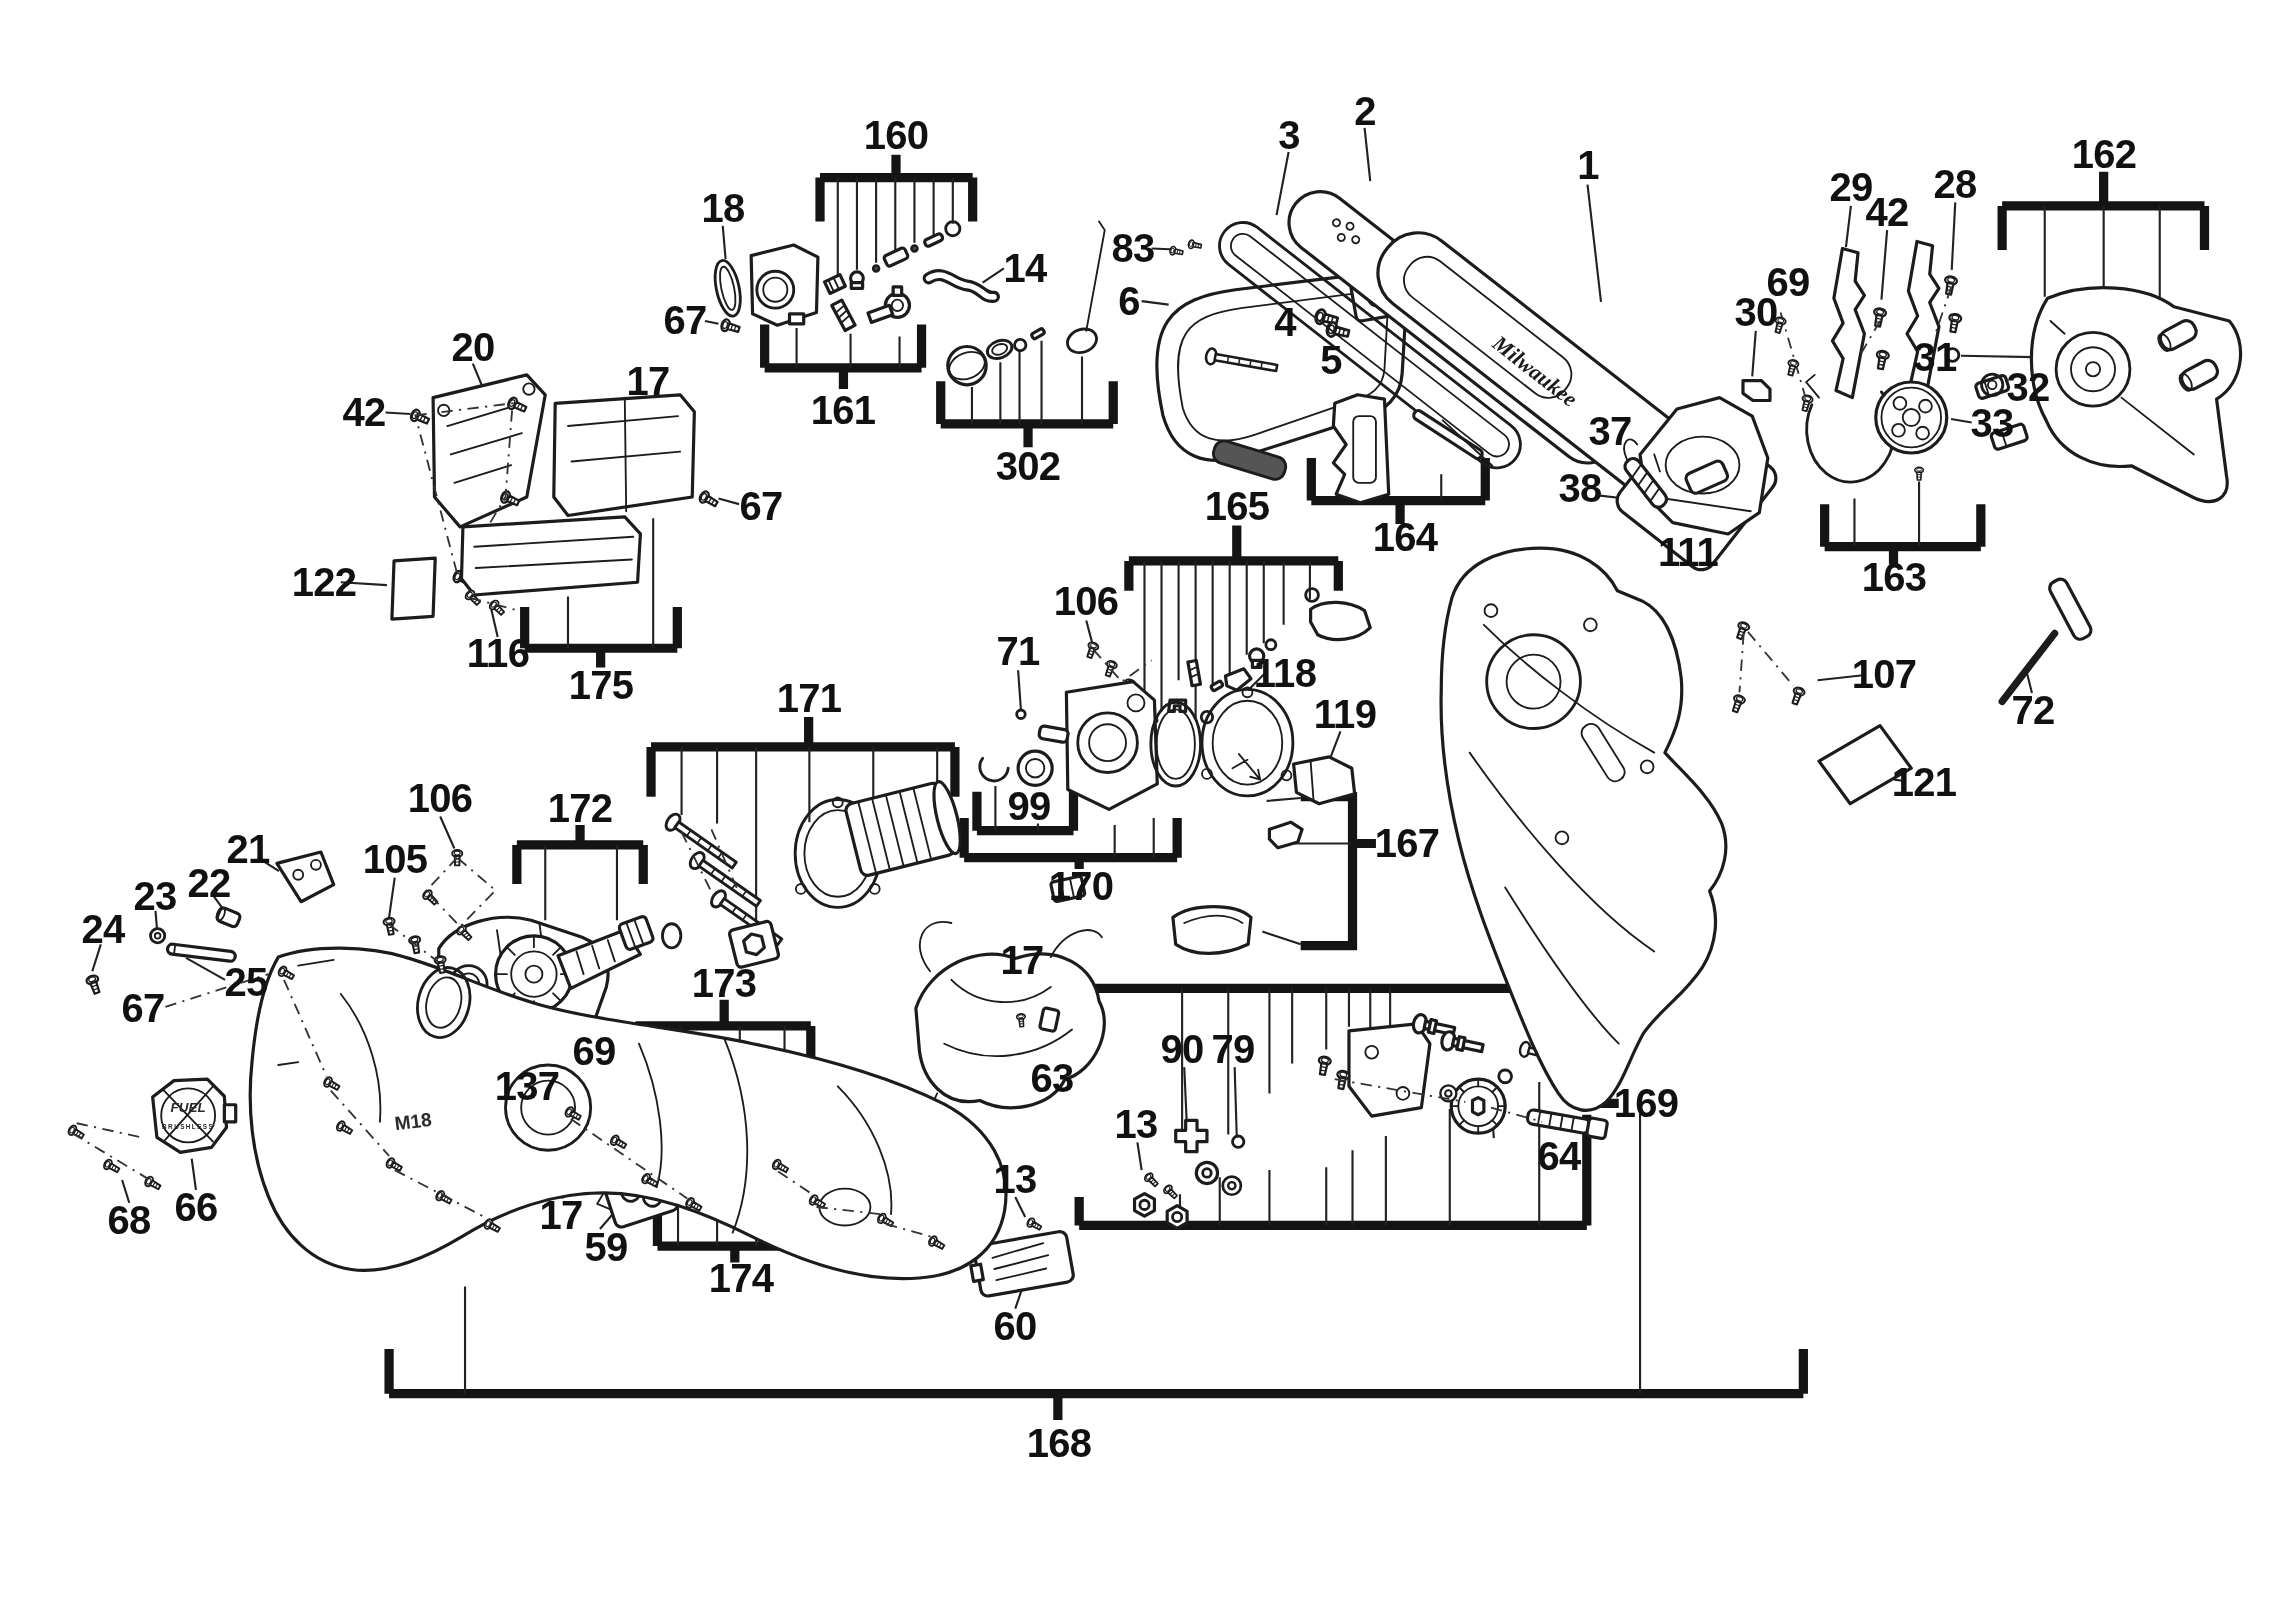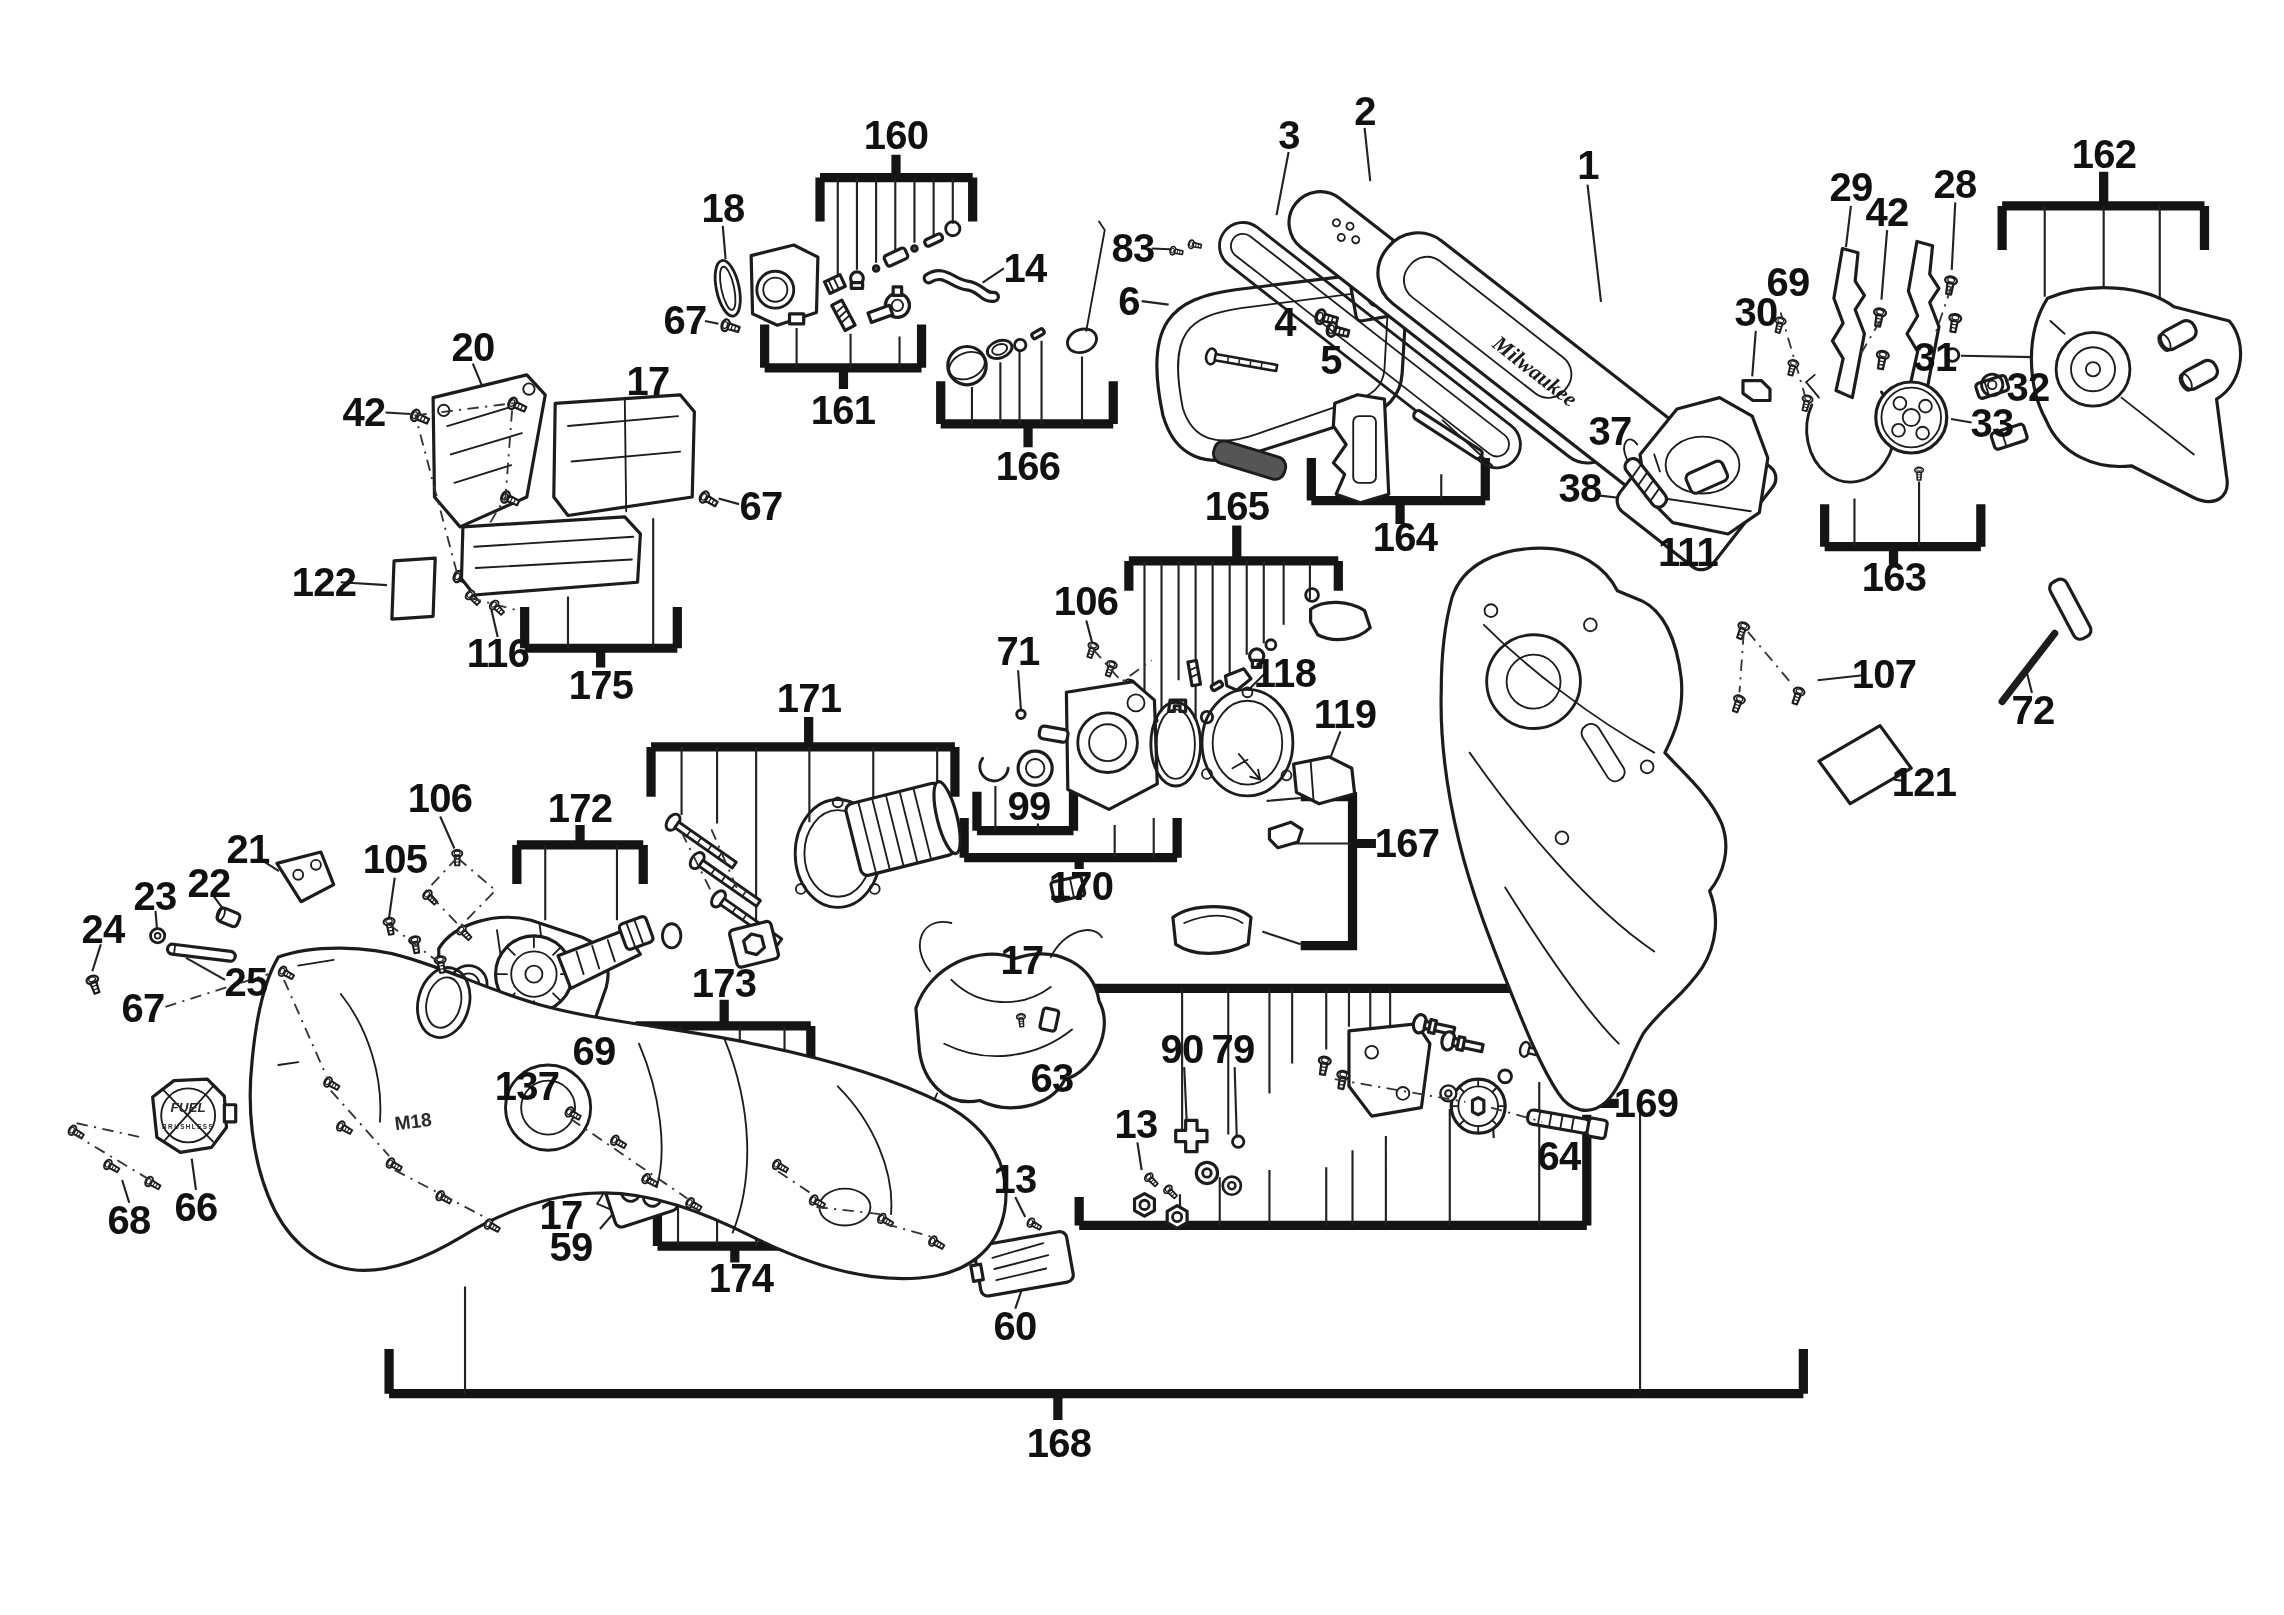--- a/index.html
+++ b/index.html
@@ -749,21 +749,21 @@
   <path class="pf" d="M2562,1072 L2648,1022 L2692,1082 L2606,1132 Z"></path>
 </g>
 
 </svg>
 
 <div class="lb" style="left:896px;top:135px">160</div>
 <div class="lb" style="left:723px;top:208px">18</div>
 <div class="lb" style="left:685px;top:320px">67</div>
 <div class="lb" style="left:1025px;top:268px">14</div>
 <div class="lb" style="left:843px;top:410px">161</div>
-<div class="lb" style="left:1028px;top:466px">166</div>
+<div class="lb" style="left:1028px;top:466px">302</div>
 <div class="lb" style="left:1133px;top:248px">83</div>
 <div class="lb" style="left:1129px;top:301px">6</div>
 <div class="lb" style="left:1289px;top:135px">3</div>
 <div class="lb" style="left:1365px;top:111px">2</div>
 <div class="lb" style="left:1285px;top:322px">4</div>
 <div class="lb" style="left:1331px;top:360px">5</div>
 <div class="lb" style="left:1588px;top:165px">1</div>
 <div class="lb" style="left:1851px;top:187px">29</div>
 <div class="lb" style="left:1887px;top:212px">42</div>
 <div class="lb" style="left:1955px;top:184px">28</div>
@@ -805,21 +805,21 @@
 <div class="lb" style="left:155px;top:896px">23</div>
 <div class="lb" style="left:103px;top:929px">24</div>
 <div class="lb" style="left:246px;top:982px">25</div>
 <div class="lb" style="left:143px;top:1008px">67</div>
 <div class="lb" style="left:527px;top:1086px">137</div>
 <div class="lb" style="left:594px;top:1051px">69</div>
 <div class="lb" style="left:724px;top:983px">173</div>
 <div class="lb" style="left:129px;top:1220px">68</div>
 <div class="lb" style="left:196px;top:1207px">66</div>
 <div class="lb" style="left:561px;top:1215px">17</div>
-<div class="lb" style="left:571px;top:1247px">59</div>
+<div class="lb" style="left:606px;top:1247px">59</div>
 <div class="lb" style="left:741px;top:1278px">174</div>
 <div class="lb" style="left:1022px;top:960px">17</div>
 <div class="lb" style="left:1052px;top:1078px">63</div>
 <div class="lb" style="left:1136px;top:1124px">13</div>
 <div class="lb" style="left:1015px;top:1179px">13</div>
 <div class="lb" style="left:1015px;top:1326px">60</div>
 <div class="lb" style="left:1182px;top:1049px">90</div>
 <div class="lb" style="left:1233px;top:1049px">79</div>
 <div class="lb" style="left:1559px;top:1156px">64</div>
 <div class="lb" style="left:1646px;top:1103px">169</div>

